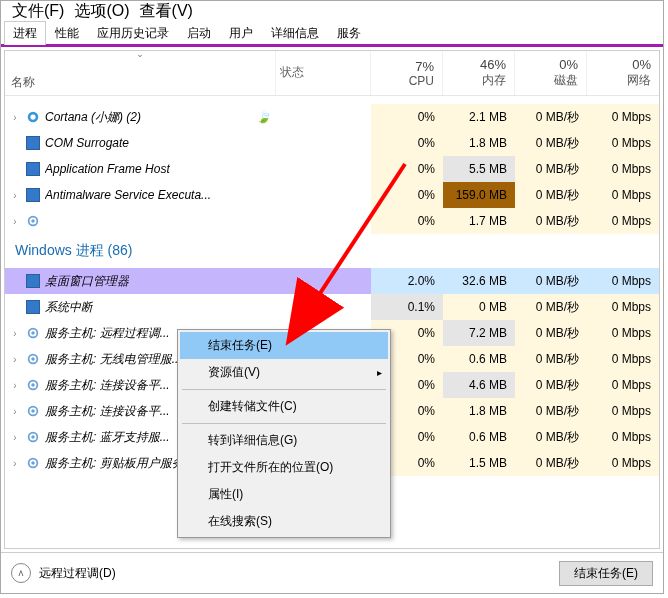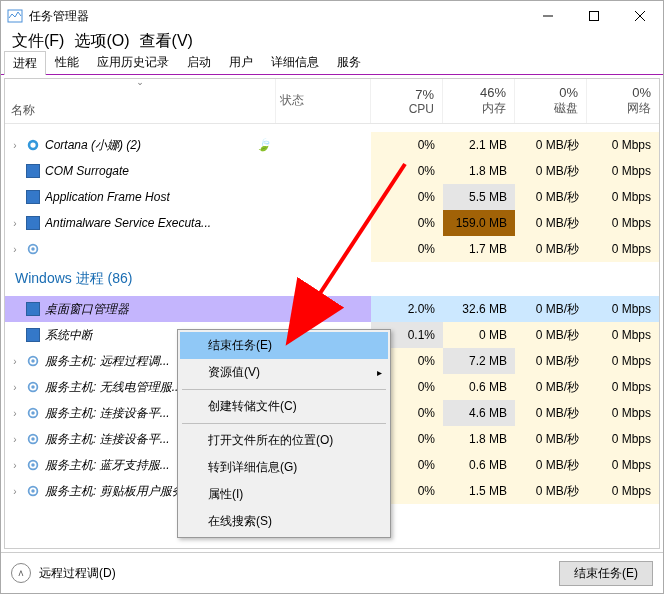--- a/index.html
+++ b/index.html
@@ -48,24 +48,23 @@
   .menubar {
     height: 20px;
     display: flex;
     align-items: center;
     padding: 0 6px;
     font-size: 16px;
   }
   .menubar .menu-item { padding: 0 5px; }
   .tabs {
     display: flex;
-    border-bottom: 1px solid #a21caf;
+    border-bottom: 3px solid #a21caf;
     padding: 0 3px;
     height: 23px;
-    align-items: flex-end;
     font-family: Liberation Serif, serif;
   }
   .tab {
     padding: 3px 8px;
     font-size: 12px;
     border: 1px solid transparent;
     border-bottom: none;
     position: relative;
   }
   .tab.active {
@@ -268,47 +267,20 @@
     box-sizing: border-box;
   }
   ::-webkit-scrollbar { width: 17px; background: #f0f0f0; }
   ::-webkit-scrollbar-thumb { background: #c2c2c2; }
 </style>
 </head>
 <body>
 
 <div class="window">
 
-  <div class="titlebar">
-    <span class="tb-icon">
-      <svg width="16" height="16" viewBox="0 0 16 16">
-        <rect x="1" y="2" width="14" height="12" fill="none" stroke="#4a90d9" stroke-width="1"></rect>
-        <polyline points="2,10 5,6 8,9 11,4 14,8" fill="none" stroke="#4a90d9" stroke-width="1"></polyline>
-      </svg>
-    </span>
-    <span class="title">任务管理器</span>
-    <div class="win-btns">
-      <div class="win-btn">
-        <svg width="10" height="10">
-            <line x1="0" y1="5" x2="10" y2="5" stroke="#000"></line>
-          </svg>
-      </div>
-      <div class="win-btn">
-        <svg width="10" height="10">
-            <rect x="0.5" y="0.5" width="9" height="9" fill="none" stroke="#000"></rect>
-          </svg>
-      </div>
-      <div class="win-btn">
-        <svg width="10" height="10">
-            <line x1="0" y1="0" x2="10" y2="10" stroke="#000"></line>
-            <line x1="10" y1="0" x2="0" y2="10" stroke="#000"></line>
-          </svg>
-      </div>
-    </div>
-  </div>
 
   <div class="menubar">
     <span class="menu-item">文件(F)</span>
     <span class="menu-item">选项(O)</span>
     <span class="menu-item">查看(V)</span>
   </div>
 
   <div class="tabs">
     <div class="tab active">进程</div>
     <div class="tab">性能</div>
@@ -576,24 +548,24 @@
     <div class="ctx-item">
       <span>资源值(V)</span>
       <span class="submenu-arrow">▸</span>
     </div>
     <div class="ctx-sep"></div>
     <div class="ctx-item">
       <span>创建转储文件(C)</span>
     </div>
     <div class="ctx-sep"></div>
     <div class="ctx-item">
+      <span>转到详细信息(G)</span>
+    </div>
+    <div class="ctx-item">
       <span>打开文件所在的位置(O)</span>
-    </div>
-    <div class="ctx-item">
-      <span>转到详细信息(G)</span>
     </div>
     <div class="ctx-item">
       <span>属性(I)</span>
     </div>
     <div class="ctx-item">
       <span>在线搜索(S)</span>
     </div>
   </div>
 
   <svg class="arrow-annotation" width="140" height="200">

